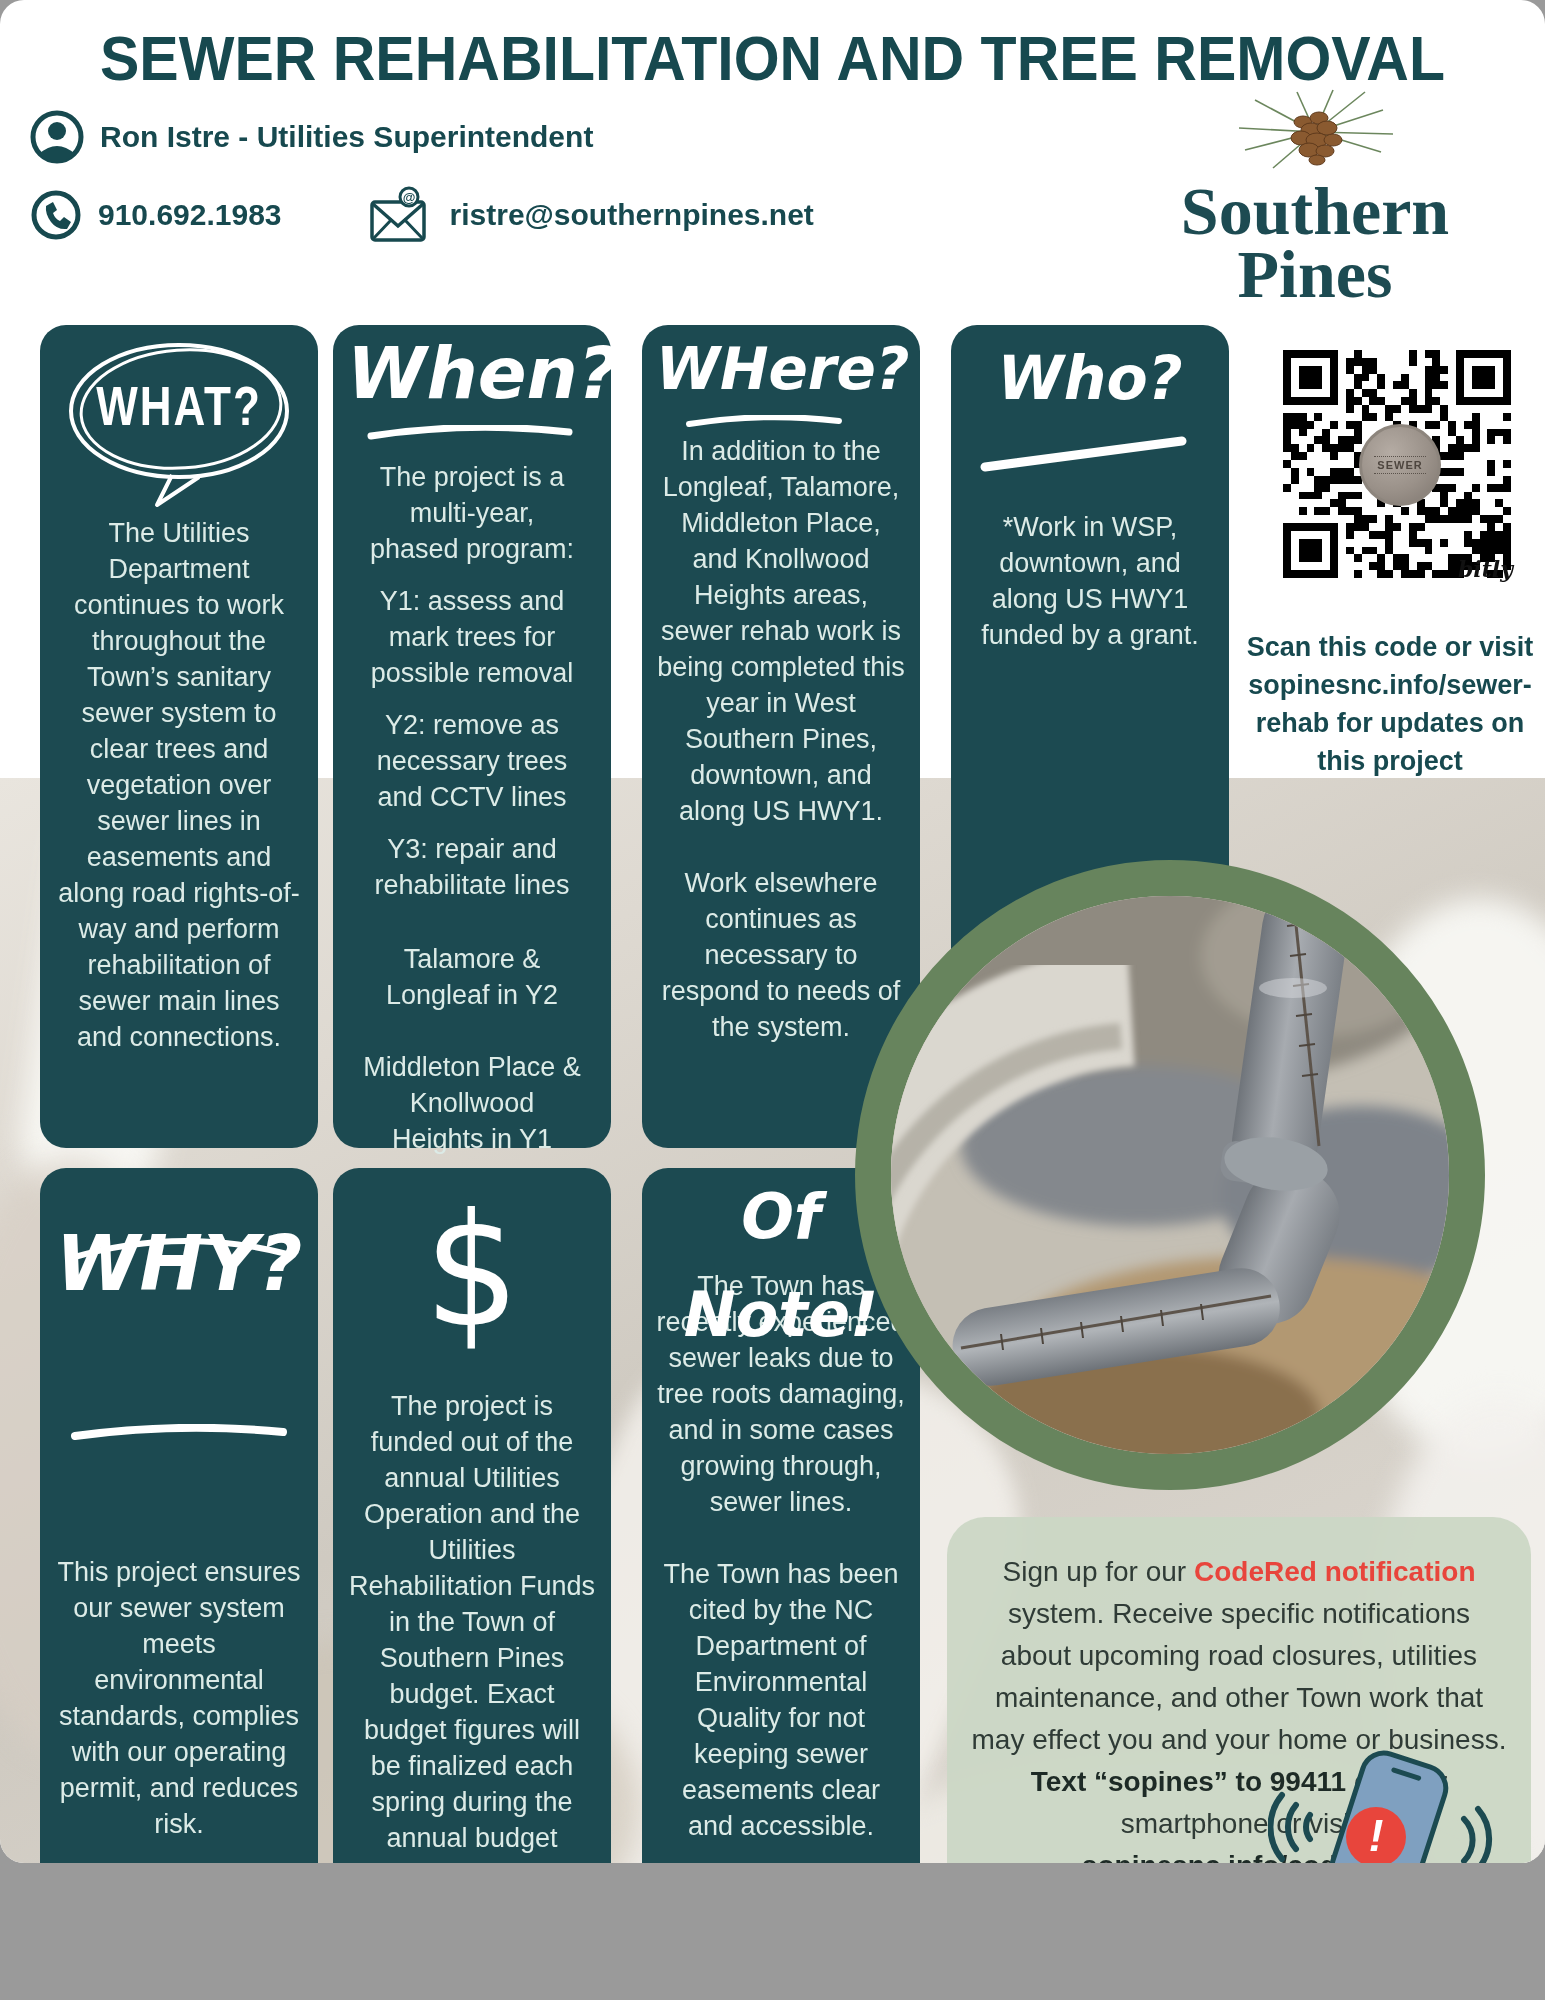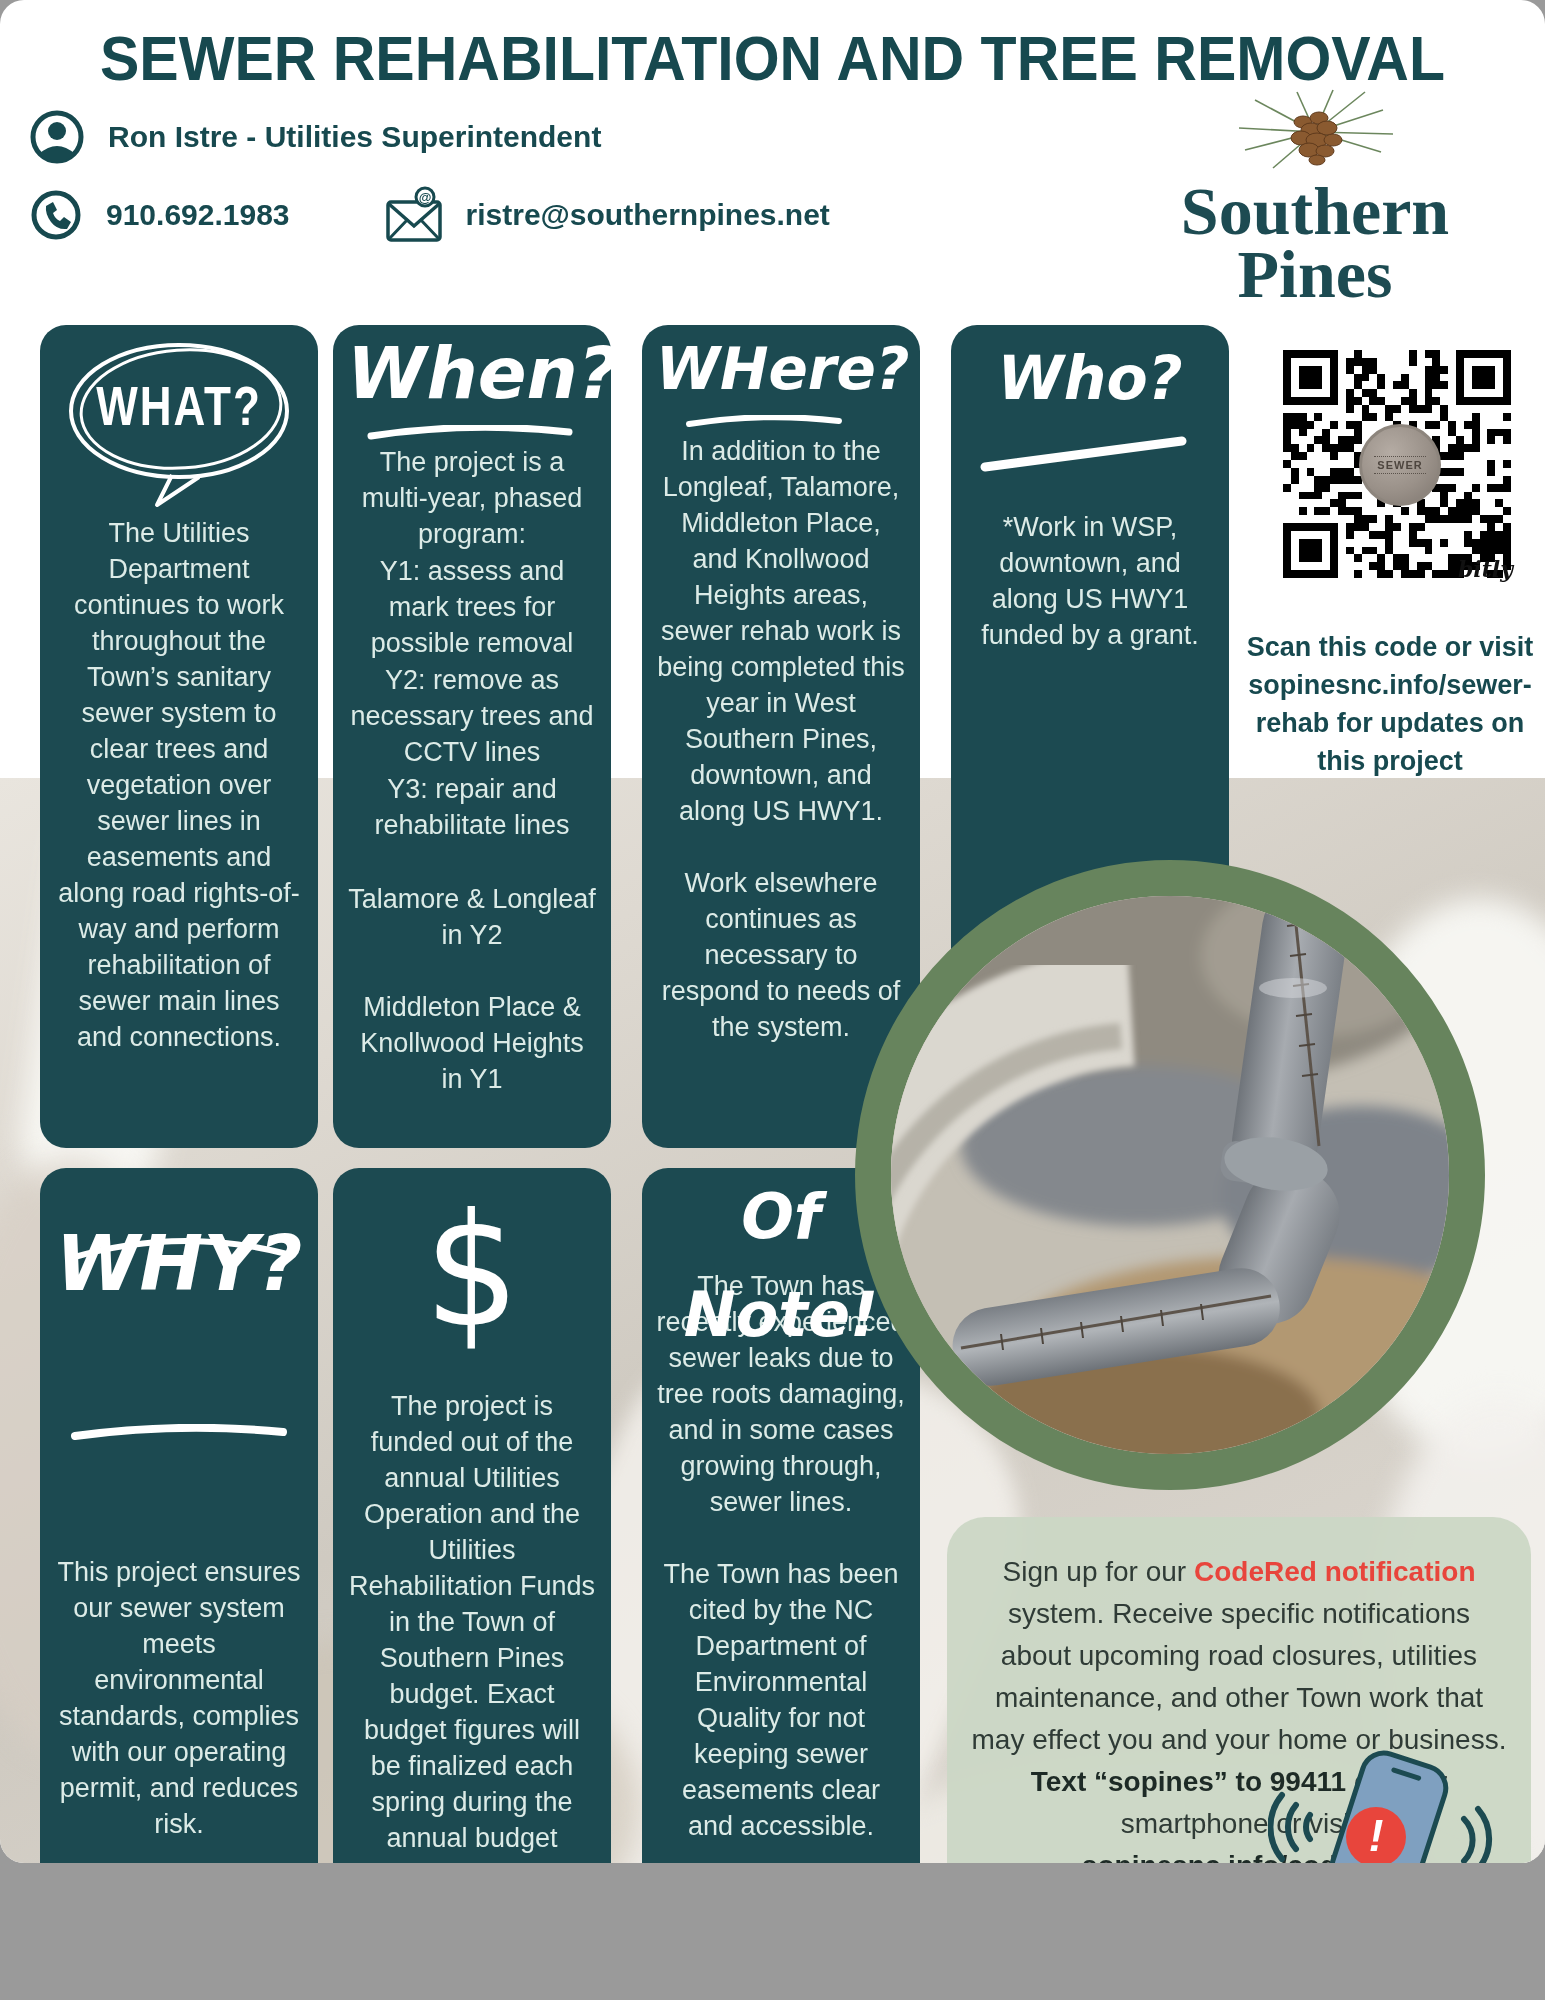--- a/index.html
+++ b/index.html
@@ -8,21 +8,21 @@
   
   .bg-photo{position:absolute;left:0;top:778px;width:1545px;height:1222px;
     background:linear-gradient(155deg,#e9e5de 0%,#ded9d1 22%,#cfcac1 48%,#d8d3cb 72%,#e4e1da 100%);}
   .bg-blob{position:absolute;border-radius:50%;filter:blur(14px);}
   .bg-band{position:absolute;filter:blur(10px);}
   
   .title{position:absolute;left:20px;top:22px;width:1505px;margin:0;text-align:center;
     font-size:59px;font-weight:700;letter-spacing:0px;color:#17494f;
     transform:scaleY(1.08);transform-origin:top;}
   .contact{position:absolute;left:30px;top:110px;color:#17494f;}
-  .c-row{display:flex;align-items:center;gap:24px;margin-bottom:22px;}
+  .c-row{display:flex;align-items:center;gap:16px;margin-bottom:22px;}
   .c-row .txt{font-size:30px;font-weight:700;}
   .icon-svg{display:block;}
   .email-group{display:flex;align-items:center;gap:18px;margin-left:70px;}
   
   .logo{position:absolute;left:1145px;top:88px;width:340px;text-align:center;color:#1d4b52;}
   .logo .pine{margin:0 auto;}
   .logo .l1{font-family:"Liberation Serif",serif;font-weight:700;font-size:68px;line-height:62px;}
   .logo .l2{font-family:"Liberation Serif",serif;font-weight:700;font-size:68px;line-height:64px;}
   
   .qr-wrap{position:absolute;left:1283px;top:350px;width:228px;height:228px;background:#fca5a5;}
@@ -35,21 +35,21 @@
     font-style:italic;font-weight:700;font-size:22px;color:#111;text-align:right;}
   .qr-caption{position:absolute;left:1235px;top:628px;width:310px;text-align:center;
     color:#17494f;font-weight:700;font-size:27px;line-height:38px;}
   
   .card{position:absolute;width:278px;background:#1c4a51;border-radius:26px;
     color:#dcebe7;text-align:center;box-sizing:border-box;padding:0 14px;z-index:3;}
   .row1{top:325px;height:823px;}
   .row2{top:1168px;height:788px;}
   .colA{left:24px;margin-left:16px;} .colB{left:333px;} .colC{left:642px;} .colD{left:951px;}
   .card p{font-size:27px;line-height:36px;margin:0 0 36px 0;font-weight:400;}
-  .card p.tight{margin:1px;}
+  .card p.tight{margin:16px;}
   .card .heading{position:relative;color:#ffffff;}
   .hand{font-style:italic;font-weight:700;color:#fff;font-family:"DejaVu Sans",sans-serif;}
   .h-what{height:190px;} .h-when{height:118px;} .h-where{height:108px;}
   .h-who{height:148px;} .h-why{height:338px;} .h-dollar{height:220px;} .h-note{height:100px;}
   .bubble-txt{position:absolute;left:0;top:56px;width:100%;text-align:center;
     font-size:44px;font-weight:700;color:#fff;letter-spacing:2px;transform:scaleY(1.25);}
   .dollar-glyph{font-size:150px;line-height:205px;font-weight:400;color:#fff;
     font-family:"DejaVu Sans",sans-serif;transform:scaleY(1.05);display:block;}
   
   .photo-circle{position:absolute;left:855px;top:860px;width:630px;height:630px;

